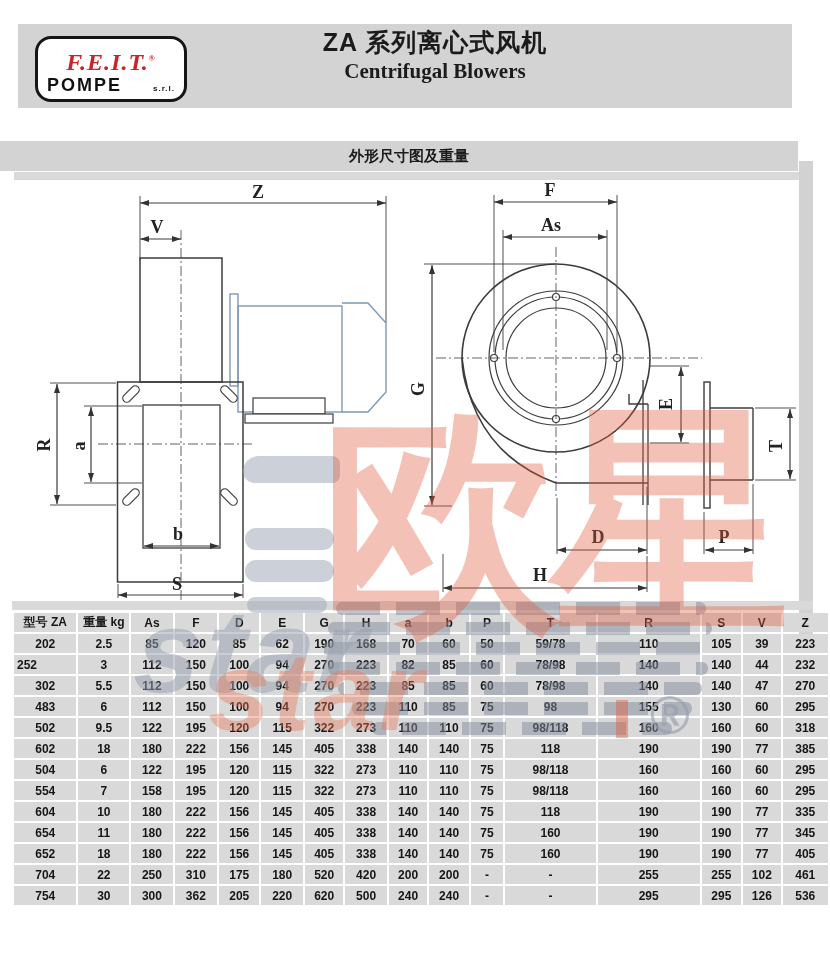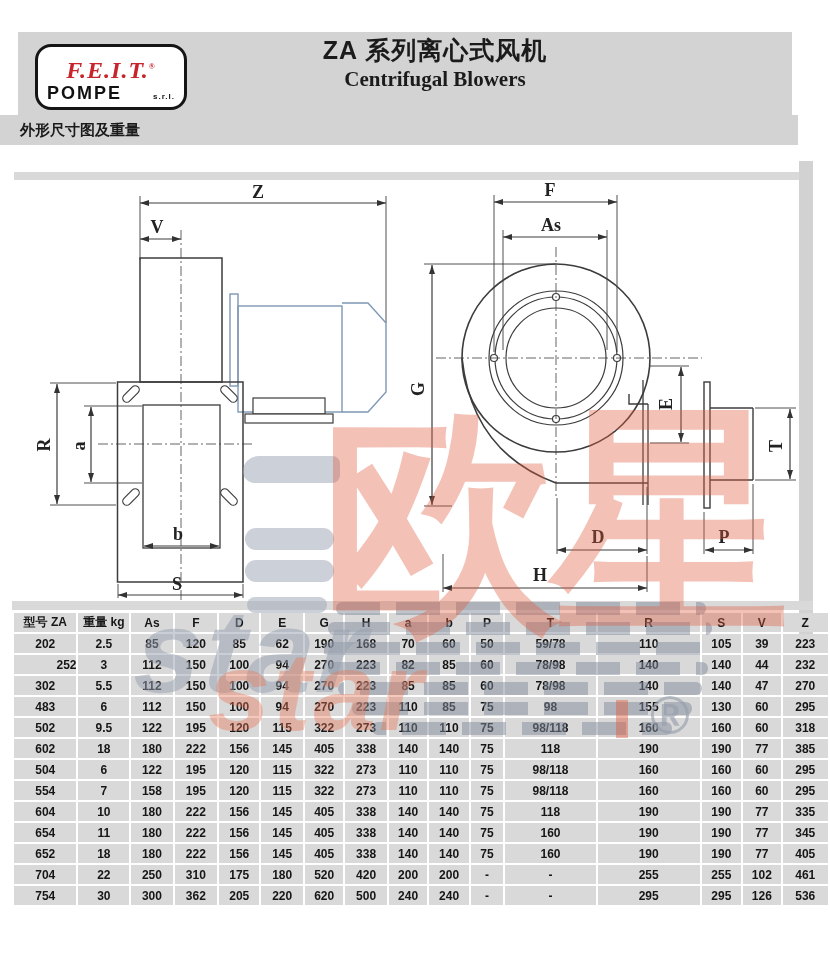--- a/index.html
+++ b/index.html
@@ -1,49 +1,49 @@
 <!DOCTYPE html>
 <html><head>
 <meta charset="utf-8">
 <style>
   html,body{margin:0;padding:0;background:#ffffff;}
   .page{position:relative;width:830px;height:963px;background:#ffffff;overflow:hidden;
         font-family:"Liberation Sans",sans-serif;color:#1b1b1b;}
 
   
-  .banner{position:absolute;left:18px;top:32px;width:774px;height:84px;background:#d3d3d3;}
+  .banner{position:absolute;left:18px;top:24px;width:774px;height:84px;background:#d3d3d3;}
   .logo{position:absolute;left:17px;top:12px;width:152px;height:66px;background:#ffffff;
         border:3px solid #151515;border-radius:16px;text-align:center;box-sizing:border-box;padding-top:7px;}
   .logo-brand{font-family:"Liberation Serif",serif;font-style:italic;font-weight:bold;
               font-size:24px;color:#c8242b;letter-spacing:1px;line-height:26px;}
   .logo-reg{font-size:8px;vertical-align:super;color:#c8242b;}
   .logo-sub{font-weight:bold;font-size:18px;letter-spacing:2px;color:#111;line-height:20px;}
   .logo-suffix{font-size:8px;font-weight:bold;letter-spacing:1px;color:#111;padding-left:24px;}
   .banner-titles{position:absolute;left:180px;right:120px;top:0;height:100%;text-align:center;}
   .title-zh{font-size:25px;font-weight:bold;margin-top:2px;letter-spacing:1px;}
   .title-en{font-family:"Liberation Serif",serif;font-size:21px;font-weight:bold;}
 
   
-  .section-bar{position:absolute;left:0;top:115px;width:798px;height:30px;background:#d3d3d3;
-               font-size:15px;font-weight:bold;line-height:30px;padding-left:20px;box-sizing:border-box;}
+  .section-bar{position:absolute;left:0;top:141px;width:798px;height:30px;background:#d3d3d3;
+               font-size:15px;font-weight:bold;line-height:30px;padding-left:20px;box-sizing:border-box;text-align:center;}
 
   
   .panel{position:absolute;left:14px;top:172px;width:785px;height:433px;background:#ffffff;}
   .panel-top-strip{position:absolute;left:14px;top:172px;width:799px;height:8px;background:#d9d9d9;}
   .shadow-right{position:absolute;left:799px;top:161px;width:14px;height:475px;background:#d2d2d2;}
   .diagram-svg{position:absolute;left:14px;top:180px;z-index:1;}
   .dimtxt{font-family:"Liberation Serif",serif;font-weight:bold;font-size:18px;fill:#222;}
 
   
   .table-band{position:absolute;left:12px;top:601px;width:801px;height:9px;background:#d9d9d9;}
   .spec-table{position:absolute;left:12px;top:611px;table-layout:fixed;border-collapse:separate;
               border-spacing:2px;z-index:2;}
   .spec-table th,.spec-table td{background:#d9d9d9;text-align:center;font-weight:700;font-size:12px;
               height:19px;padding:0;overflow:hidden;white-space:nowrap;color:#161616;}
-  .spec-table td.al{text-align:right;padding-left:3px;}
+  .spec-table td.al{text-align:left;padding-left:3px;}
   col.c1{width:63px}col.c2{width:51px}col.c3{width:42px}col.c4{width:43px}col.c5{width:41px}
   col.c6{width:42px}col.c7{width:39px}col.c8{width:42px}col.c9{width:39px}col.c10{width:40px}
   col.c11{width:33px}col.c12{width:92px}col.c13{width:104px}col.c14{width:40px}col.c15{width:38px}
   col.c16{width:46px}
 
   
   .wm{position:absolute;inset:0;z-index:30;pointer-events:none;overflow:hidden;}
   .wm-bar{position:absolute;background:rgba(160,170,185,0.55);}
   .wm-dash{position:absolute;height:13px;border-radius:6px;
            background:repeating-linear-gradient(90deg,rgba(130,140,156,0.5) 0 44px,rgba(0,0,0,0) 44px 60px);}

